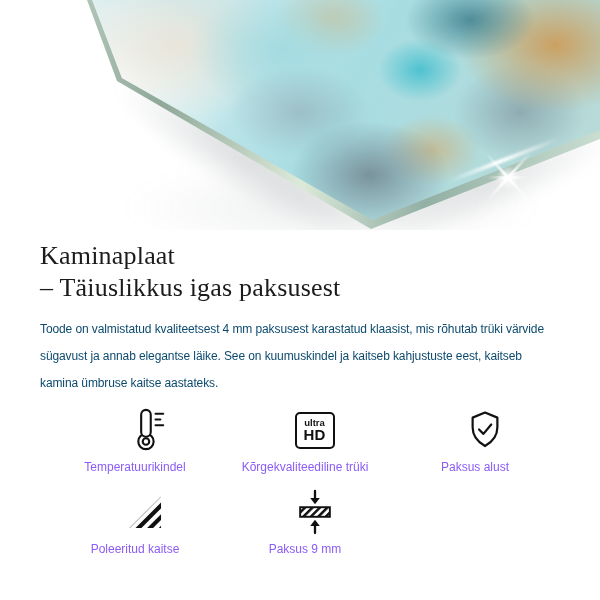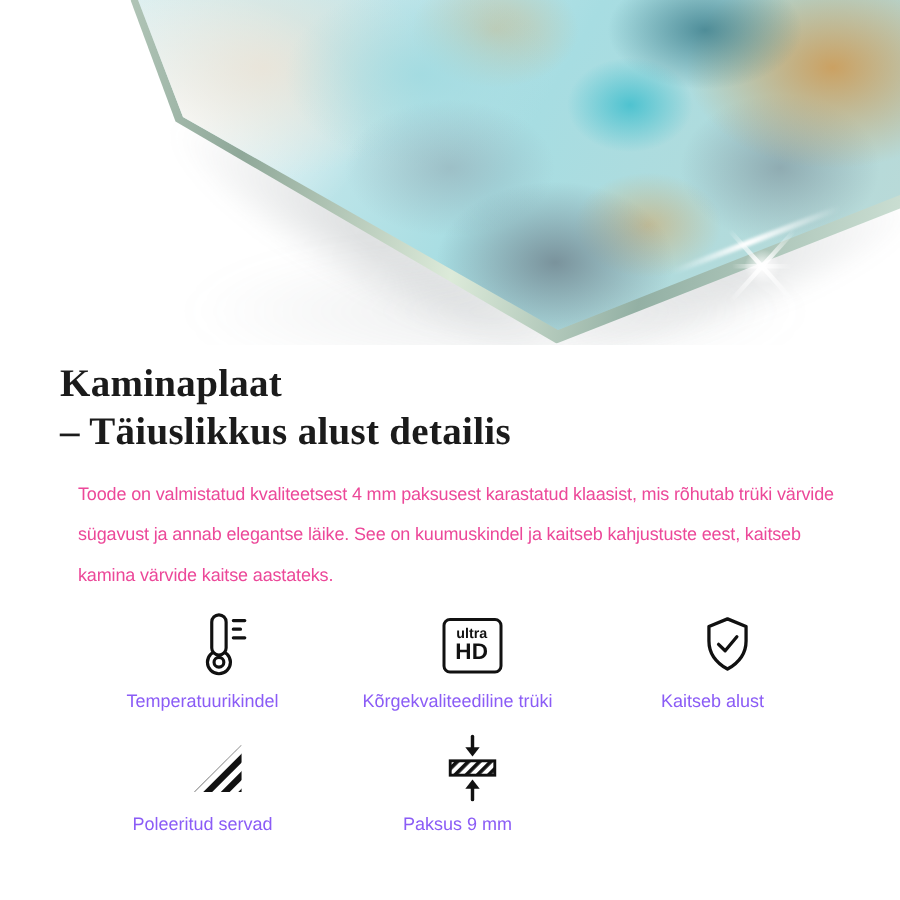--- a/index.html
+++ b/index.html
@@ -49,24 +49,24 @@
   .sparkle{position:absolute;left:484px;top:154px;width:48px;height:48px;}
   .sparkle::before{content:"";position:absolute;left:12px;top:12px;width:24px;height:24px;border-radius:50%;
          background:radial-gradient(circle,rgba(255,255,255,1),rgba(255,255,255,0) 70%);}
   .sparkle i{position:absolute;left:-8px;top:22px;width:64px;height:2.5px;display:block;
          background:linear-gradient(90deg,rgba(255,255,255,0),#fff 50%,rgba(255,255,255,0));}
   .sparkle .r1{transform:rotate(48deg);}
   .sparkle .r2{transform:rotate(-48deg);}
   .sparkle .r3{left:4px;width:40px;opacity:.85;transform:rotate(0deg);}
   
   .content{padding:0 30px 0 40px;}
-  h1{margin:10px 0 0;font-family:"Liberation Serif",serif;font-weight:700;
+  h1{margin:10px 0 0;font-family:"Liberation Serif",serif;font-weight:400;
      font-size:26px;line-height:32px;color:#1b1b1b;letter-spacing:.2px;}
   h1 span{display:block;}
-  .desc{margin:12px 12px 0;font-size:12px;line-height:27px;color:#ec4899;letter-spacing:-.1px;}
+  .desc{margin:12px 0 0;font-size:12px;line-height:27px;color:#0c4a6e;letter-spacing:-.1px;}
   .desc span{display:block;white-space:nowrap;}
   
   .features{margin:10px 10px 0;display:grid;grid-template-columns:repeat(3,1fr);row-gap:14px;}
   .feature{display:flex;flex-direction:column;align-items:center;}
   .icon-wrap{height:46px;display:flex;align-items:center;justify-content:center;margin-left:19px;}
   .feature-label{margin-top:7px;font-size:12px;line-height:15px;color:#8b5cf6;text-align:center;}
   svg.fi{display:block;}
   .hd-box{width:36px;height:33px;border:2.6px solid #111;border-radius:5px;
      display:flex;flex-direction:column;align-items:center;justify-content:center;color:#111;}
   .hd-top{font-size:9.5px;font-weight:700;line-height:10px;}
@@ -87,26 +87,26 @@
     <div class="sparkle">
       <i class="r1"></i>
         <i class="r2"></i>
         <i class="r3"></i>
     </div>
   </div>
 
   <div class="content">
     <h1>
       <span>Kaminaplaat</span>
-      <span>– Täiuslikkus alust detailis</span>
+      <span>– Täiuslikkus igas paksusest</span>
     </h1>
     <p class="desc">
       <span>Toode on valmistatud kvaliteetsest 4 mm paksusest karastatud klaasist, mis rõhutab trüki värvide</span>
       <span>sügavust ja annab elegantse läike. See on kuumuskindel ja kaitseb kahjustuste eest, kaitseb</span>
-      <span>kamina värvide kaitse aastateks.</span>
+      <span>kamina ümbruse kaitse aastateks.</span>
     </p>
 
     <div class="features">
 
       <div class="feature">
         <div class="icon-wrap">
           <svg class="fi" width="46" height="46" viewBox="0 0 48 48" fill="none" stroke="#111" stroke-width="2.2" stroke-linecap="round" stroke-linejoin="round">
             <circle cx="25" cy="36" r="8"></circle>
             <rect x="20" y="3" width="10" height="28" rx="5" fill="#fff"></rect>
             <circle cx="25" cy="36" r="3.4"></circle>
@@ -126,21 +126,21 @@
         <div class="feature-label">Kõrgekvaliteediline trüki</div>
       </div>
 
       <div class="feature">
         <div class="icon-wrap">
           <svg class="fi" width="44" height="44" viewBox="0 0 48 48" fill="none" stroke="#111" stroke-width="2.4" stroke-linecap="round" stroke-linejoin="round">
             <path d="M24 5 L37.5 10.5 V21 C37.5 30.5 32 37 24 41.5 C16 37 10.5 30.5 10.5 21 V10.5 Z"></path>
             <path d="M17.5 23.5 L22.3 28.2 L30.8 18"></path>
           </svg>
         </div>
-        <div class="feature-label">Kaitseb alust</div>
+        <div class="feature-label">Paksus alust</div>
       </div>
 
 
       <div class="feature">
         <div class="icon-wrap">
           <svg class="fi" width="44" height="44" viewBox="0 0 48 48">
             <defs>
               <clipPath id="tri">
                   <polygon points="7,41.5 41.5,41.5 41.5,7"></polygon>
                 </clipPath>
@@ -152,21 +152,21 @@
                 <rect x="-22" y="2" width="92" height="4.6"></rect>
                 <rect x="-22" y="11" width="92" height="4.6"></rect>
                 <rect x="-22" y="20" width="92" height="4.6"></rect>
                 <rect x="-22" y="29" width="92" height="4.6"></rect>
                 <rect x="-22" y="38" width="92" height="4.6"></rect>
                 <rect x="-22" y="47" width="92" height="4.6"></rect>
               </g>
             </g>
           </svg>
         </div>
-        <div class="feature-label">Poleeritud servad</div>
+        <div class="feature-label">Poleeritud kaitse</div>
       </div>
 
       <div class="feature">
         <div class="icon-wrap">
           <svg class="fi" width="46" height="46" viewBox="0 0 48 48">
             <defs>
               <pattern id="hatch" width="5.5" height="5.5" patternUnits="userSpaceOnUse" patternTransform="rotate(45)">
                 <rect width="2.6" height="5.5" fill="#111"></rect>
               </pattern>
             </defs>

